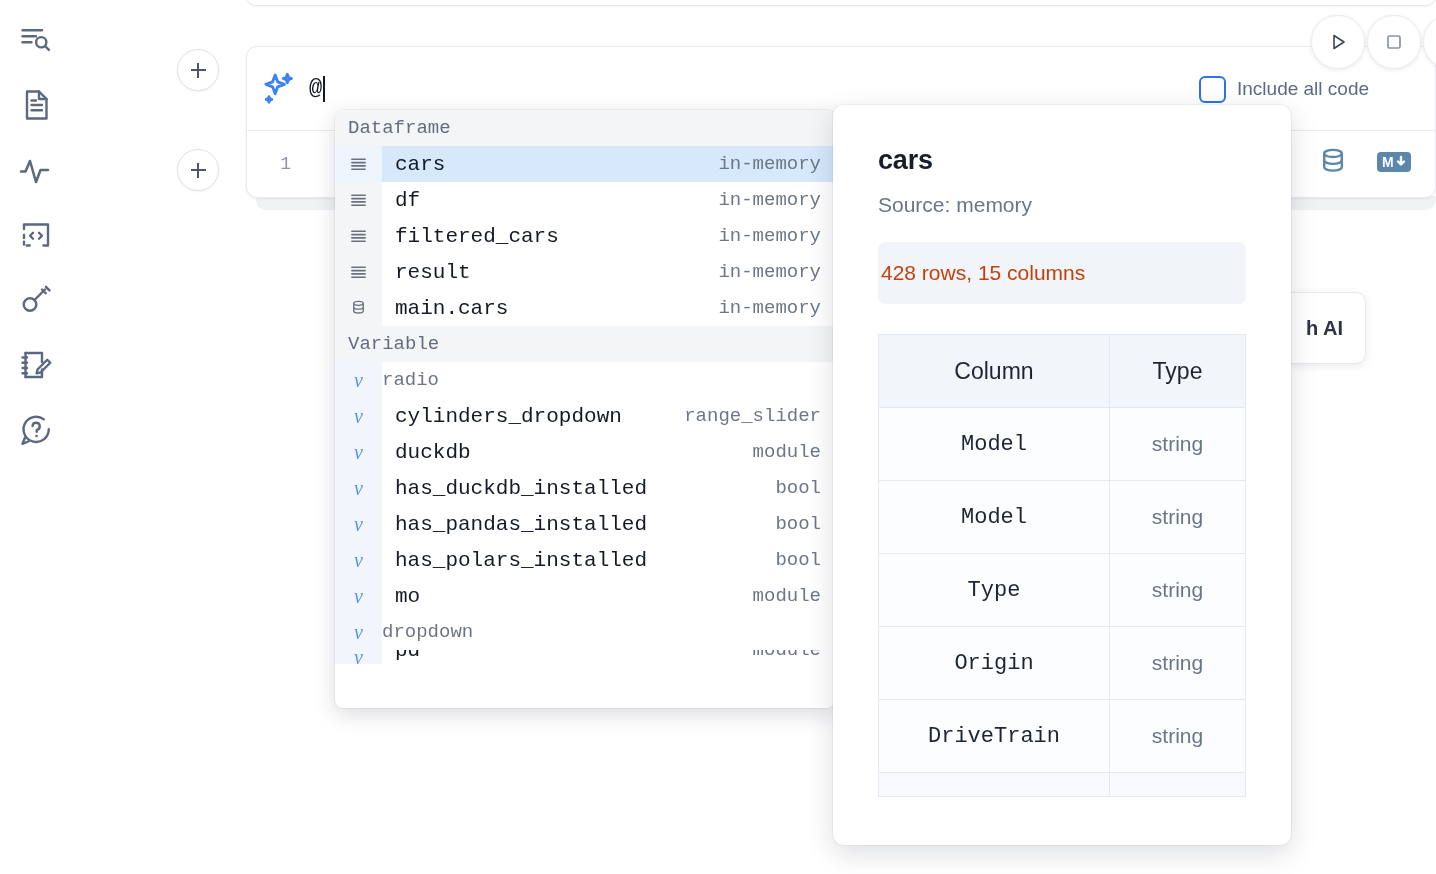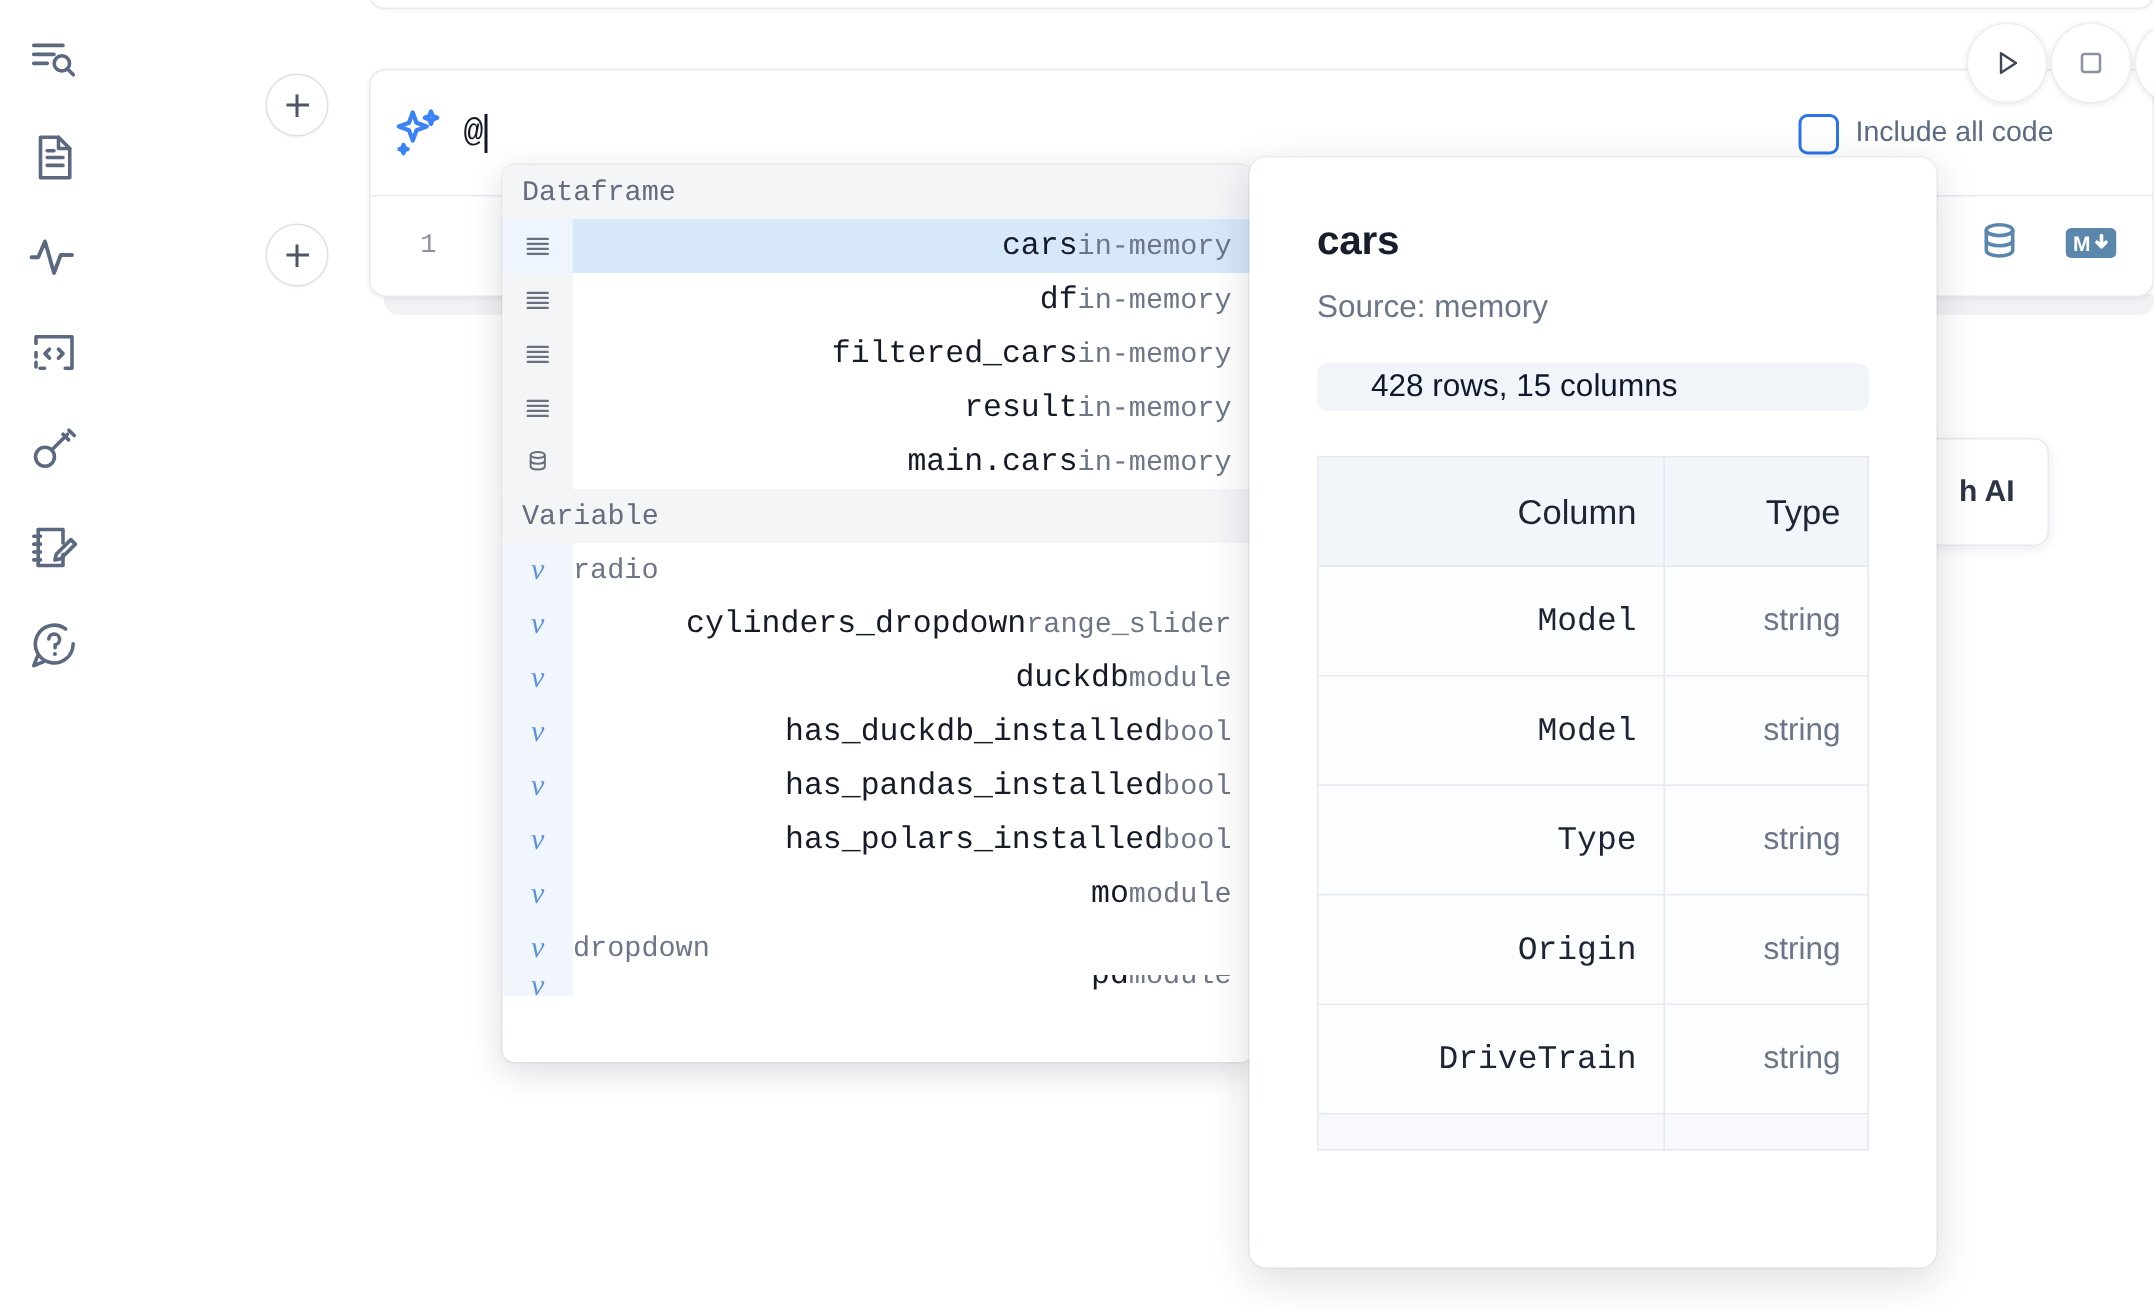--- a/index.html
+++ b/index.html
@@ -120,21 +120,20 @@
     font-size: 20px; font-weight: 600; color: #2c3446;
   }
 
   
   .ac-menu {
     position: absolute; left: 335px; top: 110px; width: 500px; height: 598px;
     background: #ffffff; border-radius: 8px;
     box-shadow: 0 6px 22px rgba(22,30,50,.16), 0 0 0 1px rgba(22,30,50,.055);
     overflow: hidden;
     font-family: "Liberation Mono", monospace;
-    text-align: right;
   }
   .ac-group-label {
     height: 36px; display: flex; align-items: center; padding-left: 13px;
     background: #f4f5f7; color: #646d7e; font-size: 19px;
   }
   .ac-item {
     height: 36px; display: flex; align-items: center; cursor: pointer;
     background: #ffffff;
   }
   .ac-item.selected { background: #d7e8fb; }
@@ -158,27 +157,27 @@
   
   .detail {
     position: absolute; left: 833px; top: 105px; width: 458px; height: 740px;
     background: #ffffff; border-radius: 11px;
     box-shadow: 0 8px 28px rgba(22,30,50,.15), 0 0 0 1px rgba(22,30,50,.05);
     overflow: hidden; padding: 40px 45px 0 45px;
   }
   .detail-title { font-size: 27px; font-weight: 700; color: #171d2b; letter-spacing: -.2px; }
   .detail-source { margin-top: 17px; font-size: 21px; color: #6b7588; }
   .detail-stats {
-    margin-top: 25px; height: 32px; background: #f1f4f9; border-radius: 7px;
-    display: flex; align-items: center; padding-left: 36px;
-    font-size: 21px; color: #0f172a;
+    margin-top: 25px; height: 62px; background: #f1f4f9; border-radius: 7px;
+    display: flex; align-items: center; padding-left: 3px;
+    font-size: 21px; color: #c2410c;
   }
   .detail-table { margin-top: 30px; width: 368px; border-collapse: collapse; }
   .detail-table th, .detail-table td {
-    border: 1px solid #e4e8f0; text-align: right; padding: 0 18px; height: 73px;
+    border: 1px solid #e4e8f0; text-align: center; padding: 0 18px; height: 73px;
   }
   .detail-table th { background: #f2f5fa; font-weight: 400; font-size: 23px; color: #1d2433; }
   .detail-table th:last-child, .detail-table td:last-child { width: 136px; }
   .detail-table td.col-name {
     font-family: "Liberation Mono", monospace; font-size: 22px; color: #1d2433;
     background: #fcfdff;
   }
   .detail-table td.col-type { font-size: 21px; color: #6b7588; background: #fcfdff; }
   .detail-table tr.stub td { height: 24px; background: #f7f9fc; }
 </style>

